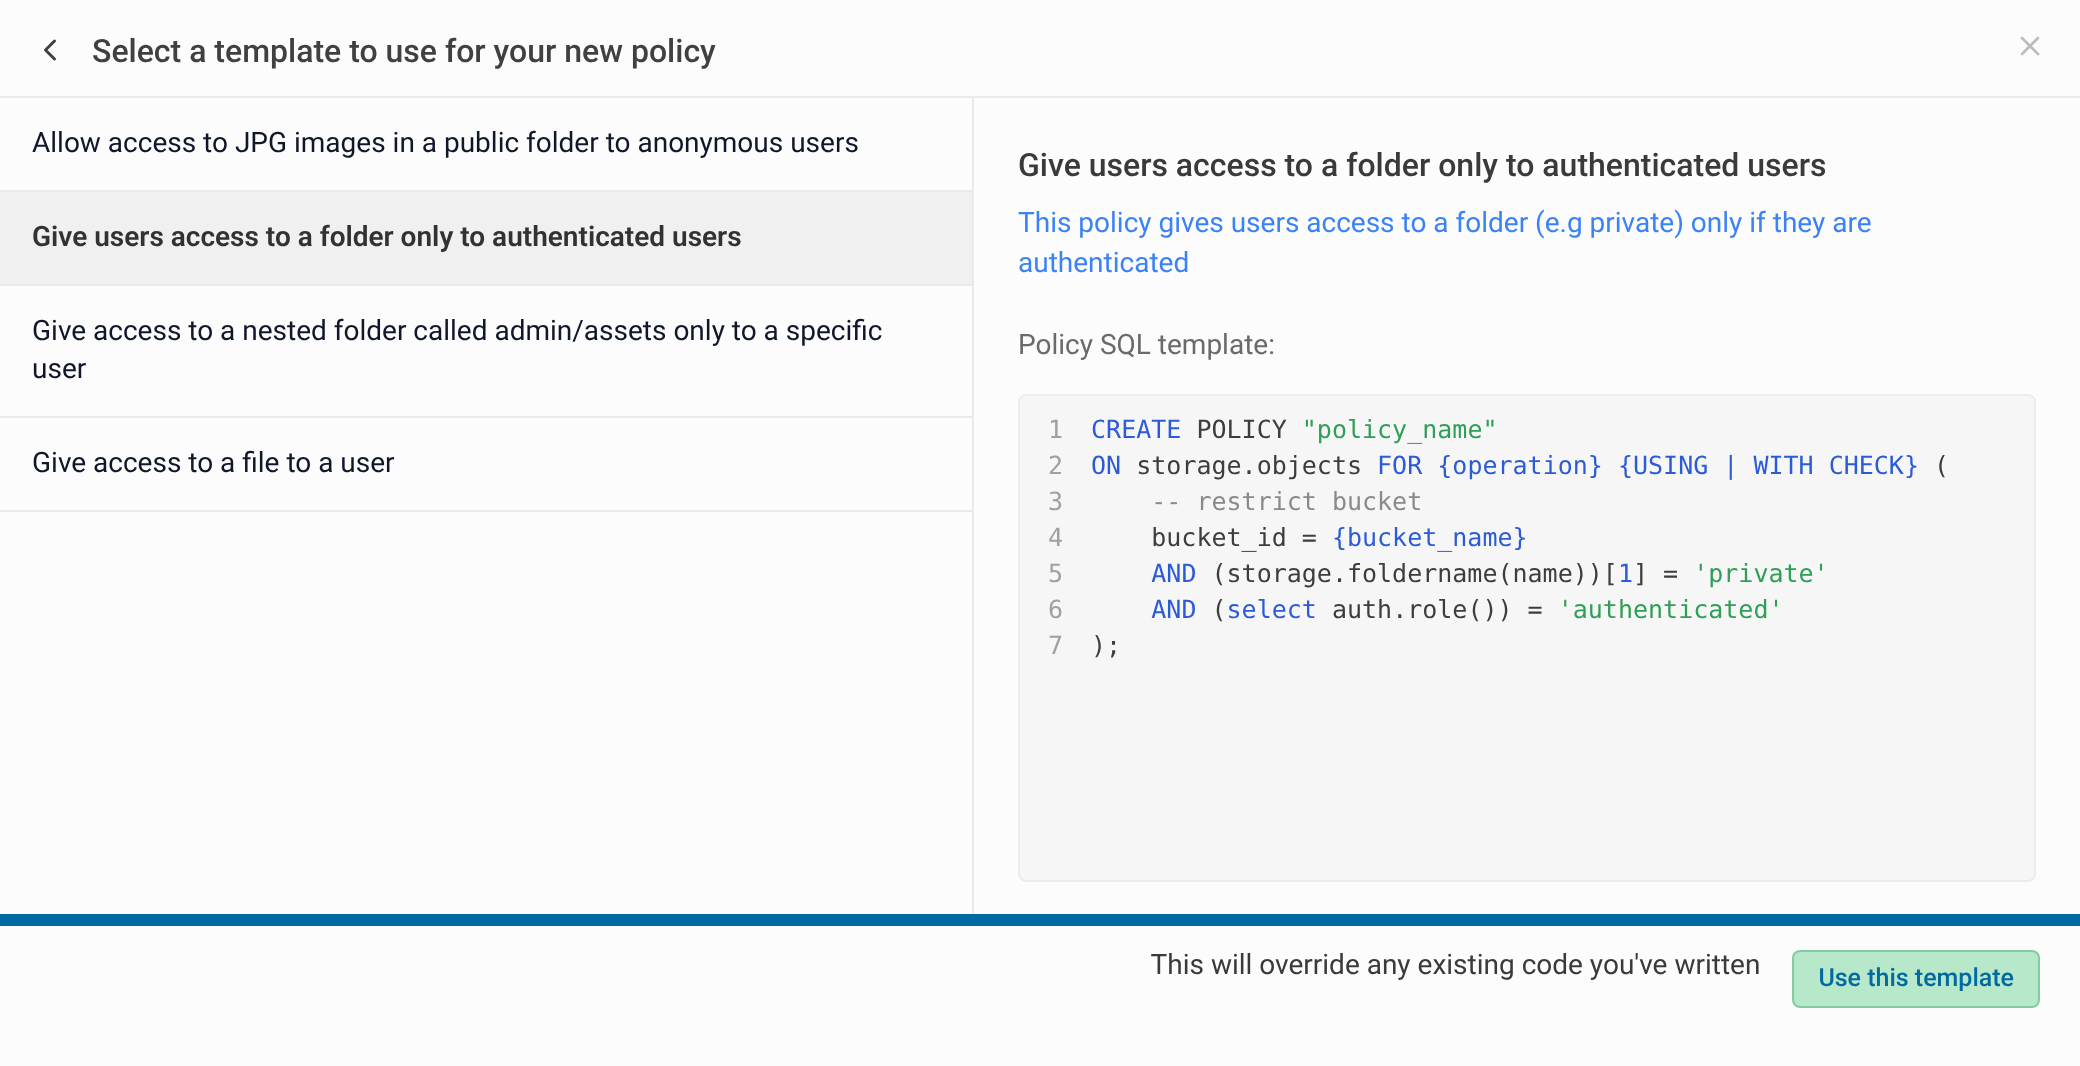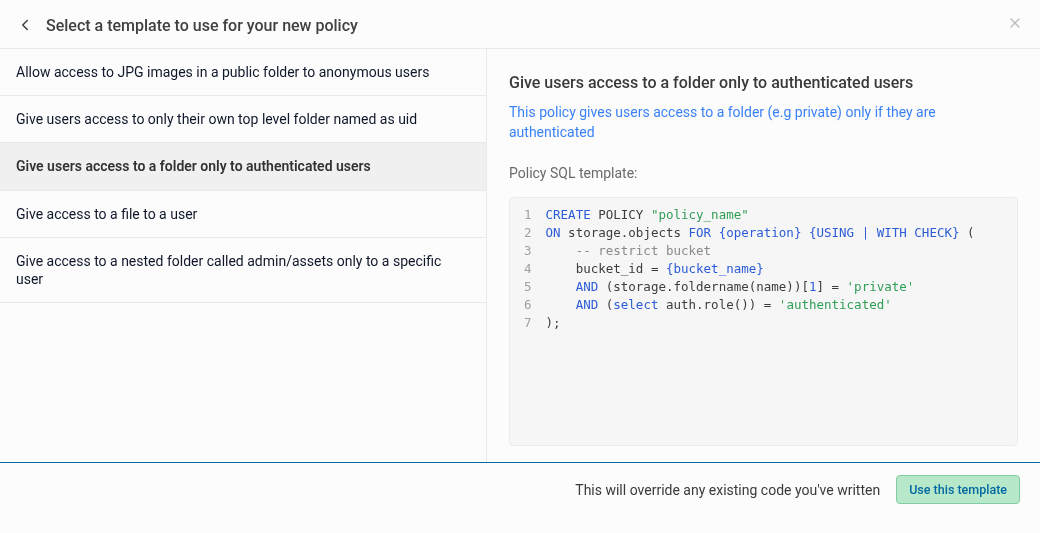--- a/index.html
+++ b/index.html
@@ -126,23 +126,22 @@
     white-space: pre;
     color: #3d3d3d;
   }
   .kw   { color: #2b5bd6; }
   .str  { color: #2f9e56; }
   .op   { color: #3d3d3d; }
   .cmnt { color: #8a8a8a; }
   .br   { color: #2b5bd6; }
   .num  { color: #2b5bd6; }
   .modal-footer {
-    border-top: 1px solid #0369a1;
-    display: flex;
-    align-items: center;
+    border-top: 6px solid #0369a1;
+    display: flex;
     justify-content: flex-end;
     padding: 12px 20px;
     gap: 16px;
     background: #fcfcfc;
   }
   .footer-text {
     font-size: 14px;
     color: #3a3a3a;
   }
   .use-btn {
@@ -174,24 +173,23 @@
           <line x1="18" y1="6" x2="6" y2="18"></line>
           <line x1="6" y1="6" x2="18" y2="18"></line>
         </svg>
     </div>
   </div>
 
   <div class="modal-body">
 
     <div class="left-panel">
       <div class="template-item">Allow access to JPG images in a public folder to anonymous users</div>
-      <div class="template-item">Give users access to only their own top level folder named as uid</div>
       <div class="template-item selected">Give users access to a folder only to authenticated users</div>
+      <div class="template-item">Give access to a nested folder called admin/assets only to a specific user</div>
       <div class="template-item">Give access to a file to a user</div>
-      <div class="template-item">Give access to a nested folder called admin/assets only to a specific user</div>
     </div>
 
     <div class="right-panel">
       <div class="preview-title">Give users access to a folder only to authenticated users</div>
       <div class="preview-desc">This policy gives users access to a folder (e.g private) only if they are authenticated</div>
       <div class="sql-label">Policy SQL template:</div>
 
       <div class="code-block">
         <div class="gutter" id="gutter">
             <span class="ln">1</span>

